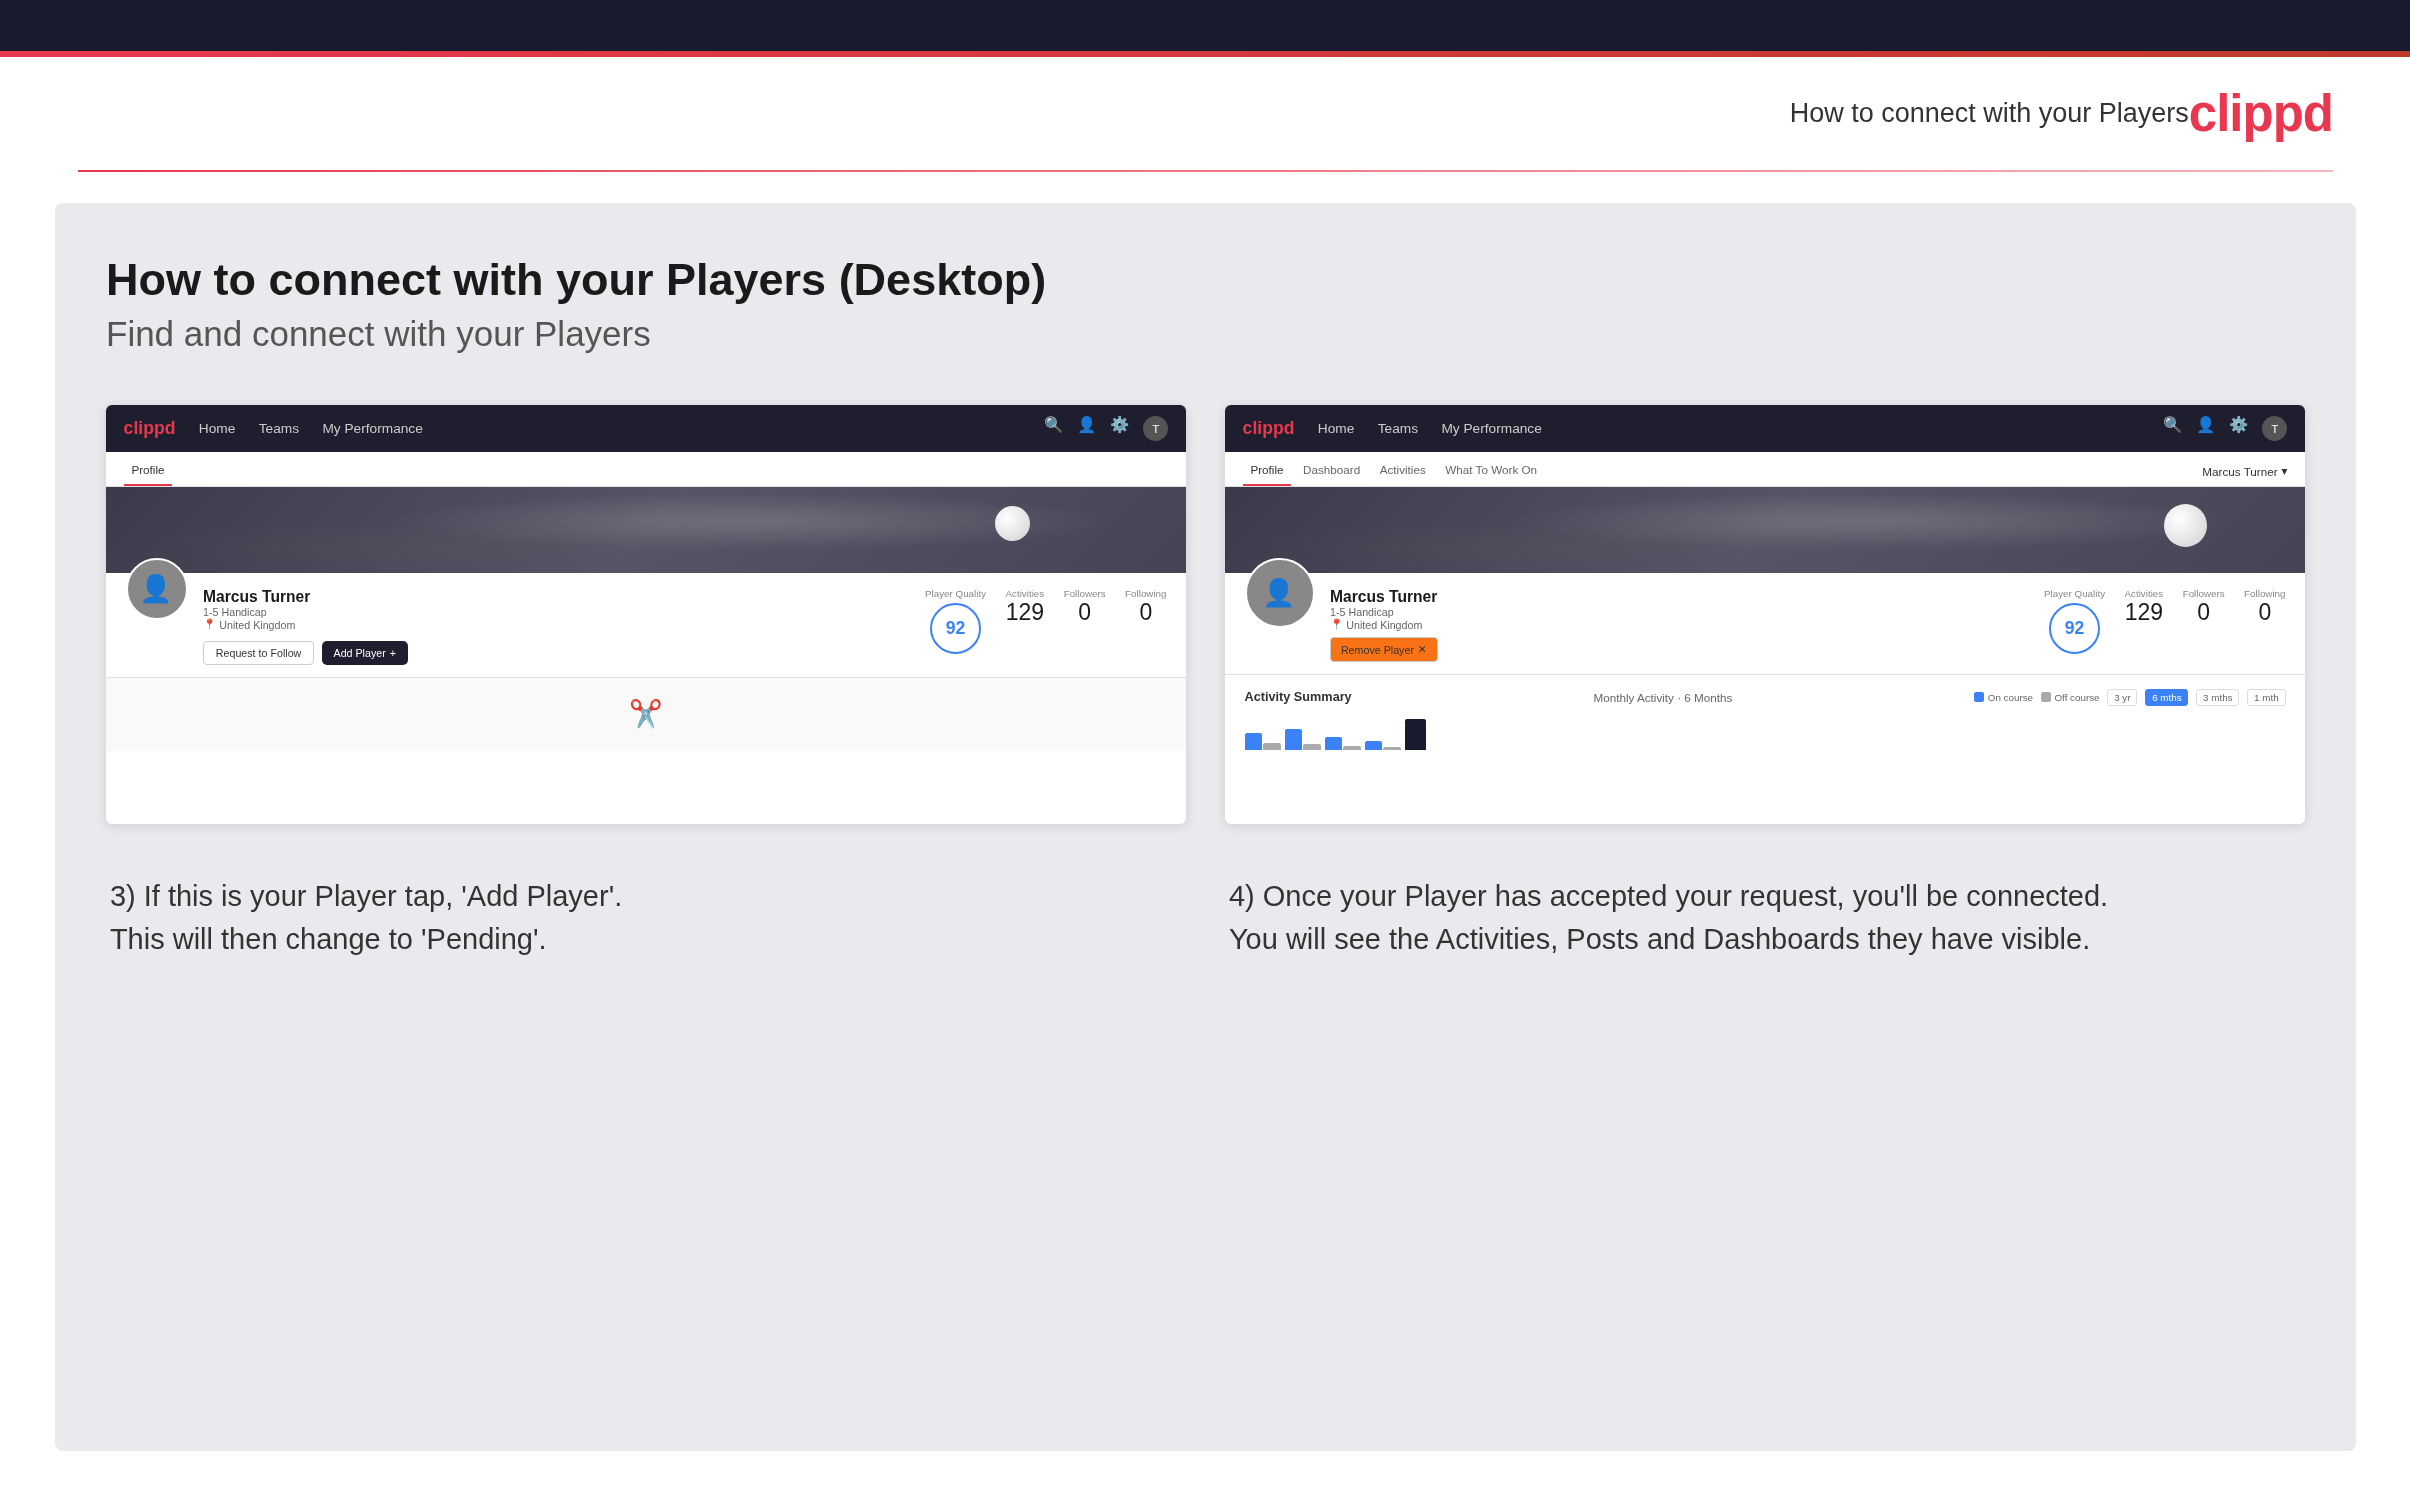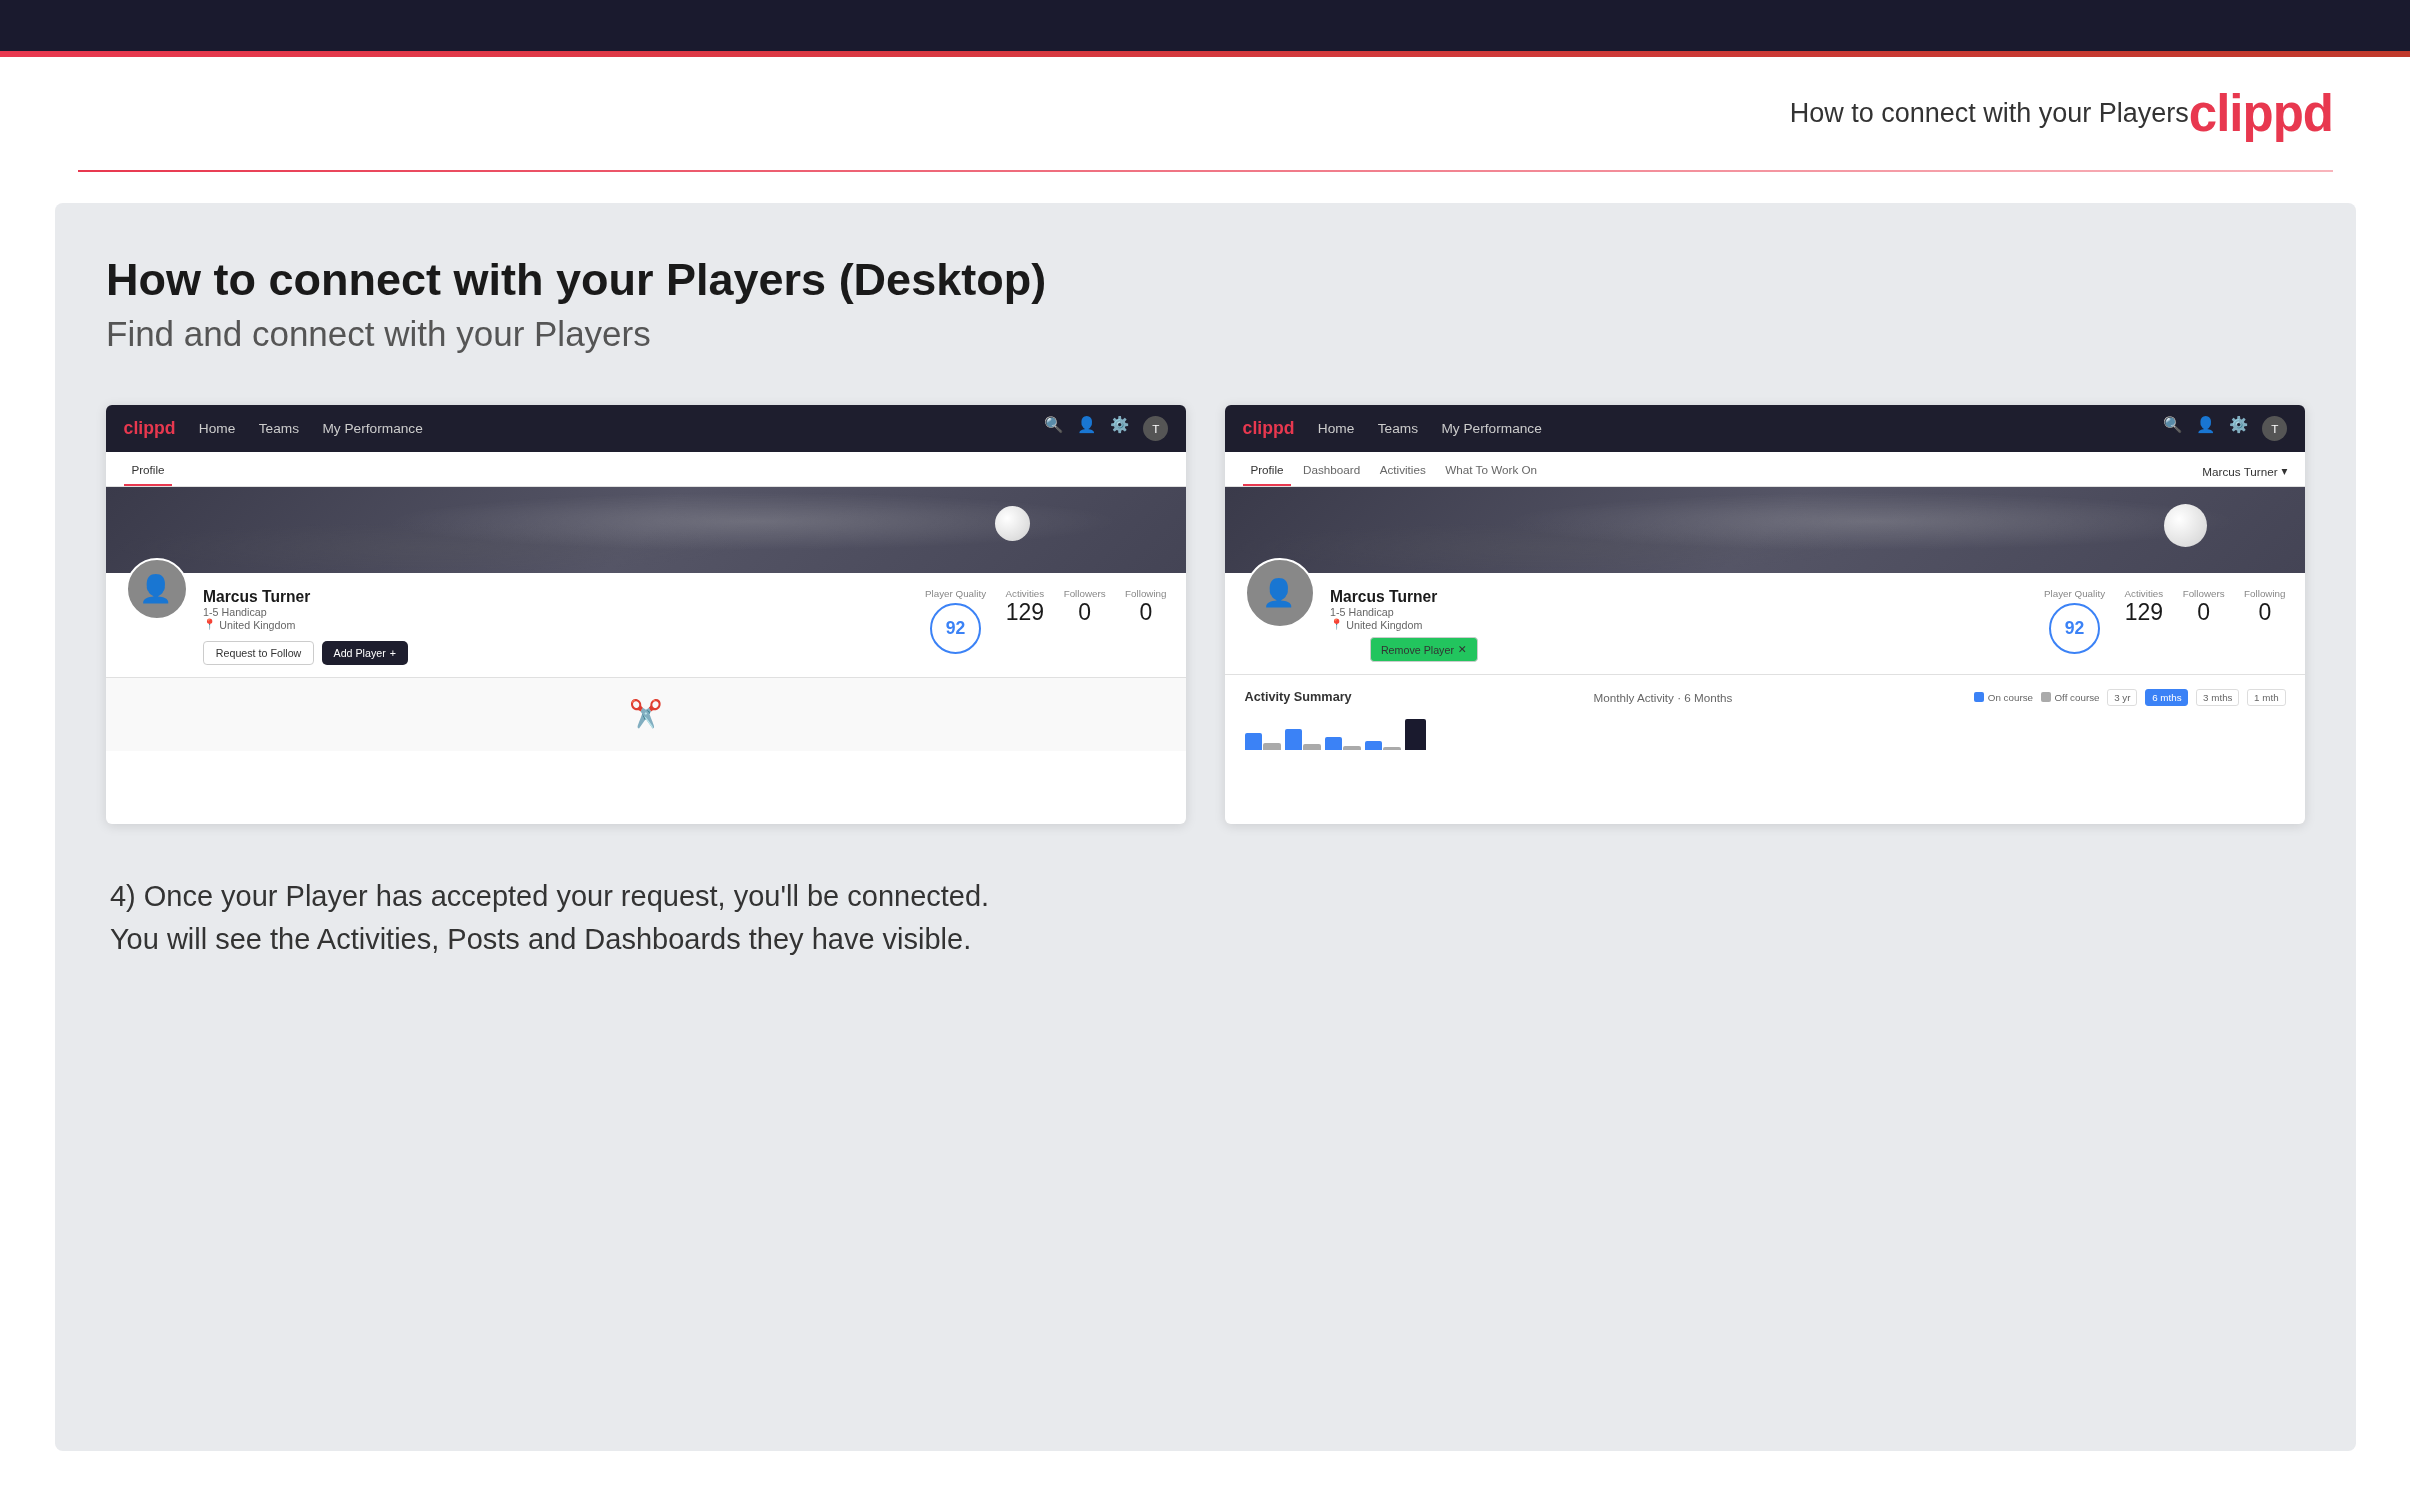--- a/index.html
+++ b/index.html
@@ -312,32 +312,31 @@
     .tabs-user-label {
       font-size: 11.7px;
       color: #333;
       padding-bottom: 7.8px;
       display: flex;
       align-items: center;
       gap: 3.9px;
     }
 
     .btn-remove-player {
-      background: #22c55e;
+      background: #f97316;
       border: 1px solid #ccc;
       border-radius: 3.9px;
       padding: 4.9px 9.8px;
       font-size: 10.7px;
       color: #333;
       cursor: pointer;
       display: flex;
       align-items: center;
       gap: 3.9px;
       margin-top: 5.9px;
-      margin-left: 40px;
     }
 
     
     .activity-summary {
       background: #fff;
       padding: 13.7px 19.5px;
       border-top: 1px solid #e0e0e0;
     }
     .activity-header {
       display: flex;
@@ -647,20 +646,25 @@
           </div>
         </div>
 
       </div>
     </div>
   </div>
 
   <div class="desc-row">
     <div class="desc-block">
       <div class="desc-text">
+        3) If this is your Player tap, 'Add Player'.<br>This will then change to 'Pending'.
+      </div>
+    </div>
+    <div class="desc-block">
+      <div class="desc-text">
         4) Once your Player has accepted your request, you'll be connected.<br>You will see the Activities, Posts and Dashboards they have visible.
       </div>
     </div>
   </div>
 
 </div>
 
 <div class="footer">
   <span>Copyright Clippd 2022</span>
 </div>

